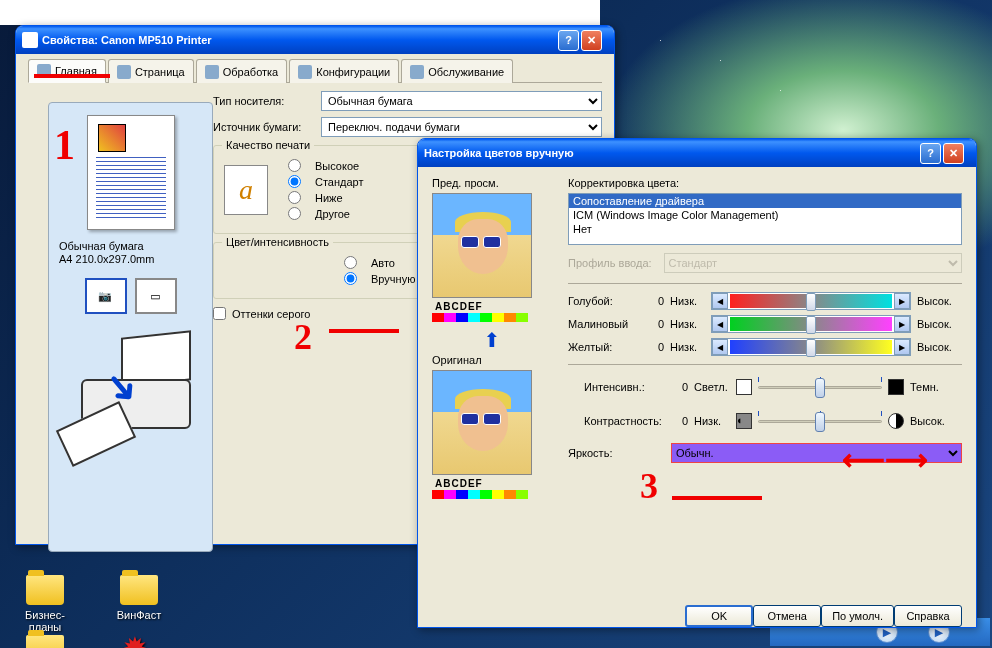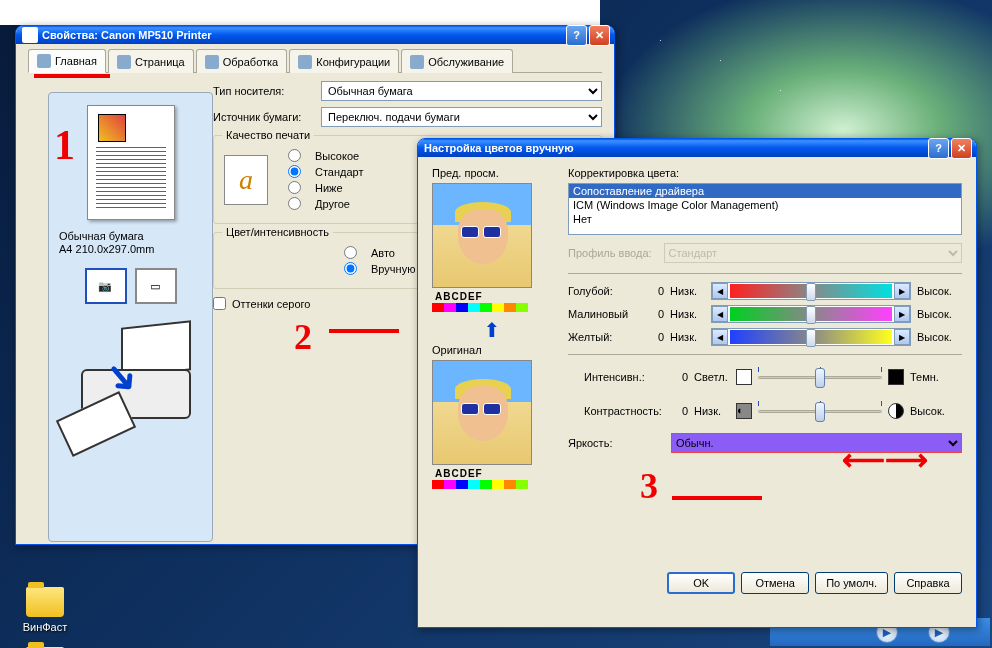--- a/index.html
+++ b/index.html
@@ -3,21 +3,21 @@
 <meta charset="utf-8">
 <style>
 * { box-sizing: border-box; margin: 0; padding: 0; font-family: Tahoma, sans-serif; font-size: 11px; }
 body { width: 992px; height: 648px; background: linear-gradient(135deg, #0a3d7a 0%, #1e5ba8 30%, #2d6fc4 100%); position: relative; overflow: hidden; }
 .space-bg { position: absolute; inset: 0; background: radial-gradient(ellipse at 85% 20%, #d0f0d0 0%, #6ab07a 8%, transparent 20%), linear-gradient(135deg, #081a3a 0%, #0d2d5a 40%, #1a4680 100%); }
 .star { position: absolute; width: 1px; height: 1px; background: #fff; border-radius: 50%; }
 
 .white-top { position: absolute; top: 0; left: 0; width: 600px; height: 25px; background: #fff; }
 
 .window { position: absolute; background: #ece9d8; border: 1px solid #0055ea; border-radius: 8px 8px 0 0; box-shadow: 2px 2px 8px rgba(0,0,0,.4); }
-.titlebar { height: 18px; background: linear-gradient(#0058ee, #3d91ff 10%, #0058ee 50%, #0040c0); border-radius: 7px 7px 0 0; display: flex; align-items: center; padding: 0 4px 0 6px; color: #fff; font-weight: bold; font-size: 12px; }
+.titlebar { height: 28px; background: linear-gradient(#0058ee, #3d91ff 10%, #0058ee 50%, #0040c0); border-radius: 7px 7px 0 0; display: flex; align-items: center; padding: 0 12px 0 6px; color: #fff; font-weight: bold; font-size: 12px; }
 .titlebar .title-icon { width: 16px; height: 16px; margin-right: 4px; background: #fff; border-radius: 2px; display: flex; align-items: center; justify-content: center; font-size: 10px; }
 .titlebar .spacer { flex: 1; }
 .win-btn { width: 21px; height: 21px; margin-left: 2px; border: 1px solid #fff; border-radius: 3px; display: flex; align-items: center; justify-content: center; color: #fff; font-weight: bold; cursor: pointer; }
 .win-help { background: linear-gradient(#6aa6f0, #2a6dd0); }
 .win-close { background: linear-gradient(#f08060, #d04020); }
 
 .win1 { top: 25px; left: 15px; width: 600px; height: 520px; }
 .win1-body { padding: 4px 12px 10px; height: calc(100% - 28px); position: relative; }
 
 .tabs { display: flex; border-bottom: 1px solid #aca899; margin-bottom: 8px; }
@@ -52,21 +52,21 @@
 
 .right-form { margin-left: 185px; }
 
 .ann { position: absolute; color: #f00000; font-family: 'Comic Sans MS', cursive; font-weight: bold; pointer-events: none; z-index: 50; }
 .ann1 { top: 95px; left: 38px; font-size: 42px; }
 .ann2 { top: 290px; left: 278px; font-size: 36px; }
 .ann3 { top: 465px; left: 640px; font-size: 36px; z-index: 200; }
 .red-underline { position: absolute; background: #f00000; height: 4px; z-index: 50; }
 .red-arrow-bi { position: absolute; z-index: 200; color: #f00000; font-size: 30px; font-weight: bold; }
 
-.buttons-row { position: absolute; bottom: 23px; right: 14px; display: flex; gap: 6px; }
+.buttons-row { position: absolute; bottom: 0; right: 14px; display: flex; gap: 0; }
 .btn { min-width: 68px; height: 22px; border: 1px solid #003c74; border-radius: 3px; background: linear-gradient(#fff, #ece9d8); padding: 0 10px; cursor: pointer; }
 .btn.default { border: 2px solid #2a6dd0; }
 
 .win2 { top: 138px; left: 417px; width: 560px; height: 490px; z-index: 100; }
 .win2-body { padding: 10px 14px; height: calc(100% - 28px); position: relative; }
 
 .color-top { display: flex; gap: 16px; }
 .preview-col { width: 120px; }
 .prev-label { margin-bottom: 4px; }
 .prev-img { width: 100px; height: 105px; border: 1px solid #888; background: linear-gradient(#6bb6ff 0%, #6bb6ff 40%, #f0d890 40%, #e8c870 100%); position: relative; overflow: hidden; margin-bottom: 2px; }
@@ -411,20 +411,21 @@
       <button class="btn">Справка</button>
     </div>
   </div>
 </div>
 
 <div class="ann ann3">3</div>
 <div class="red-underline" style="top:496px;left:672px;width:90px;z-index:200"></div>
 <div class="red-arrow-bi" style="top:442px;left:842px">⟵⟶</div>
 
 <div class="desktop-icons">
+  <div class="dicon"><div class="folder"></div><span>Бизнес-планы</span></div>
   <div class="dicon"><div class="folder"></div><span>ВинФаст</span></div>
   <div class="dicon" style="position:absolute;top:60px;left:0">
       <div class="folder"></div>
     </div>
   <div class="dicon" style="position:absolute;top:58px;left:90px">
       <div class="splat">✹</div>
     </div>
 </div>
 
 <div class="traybar">

